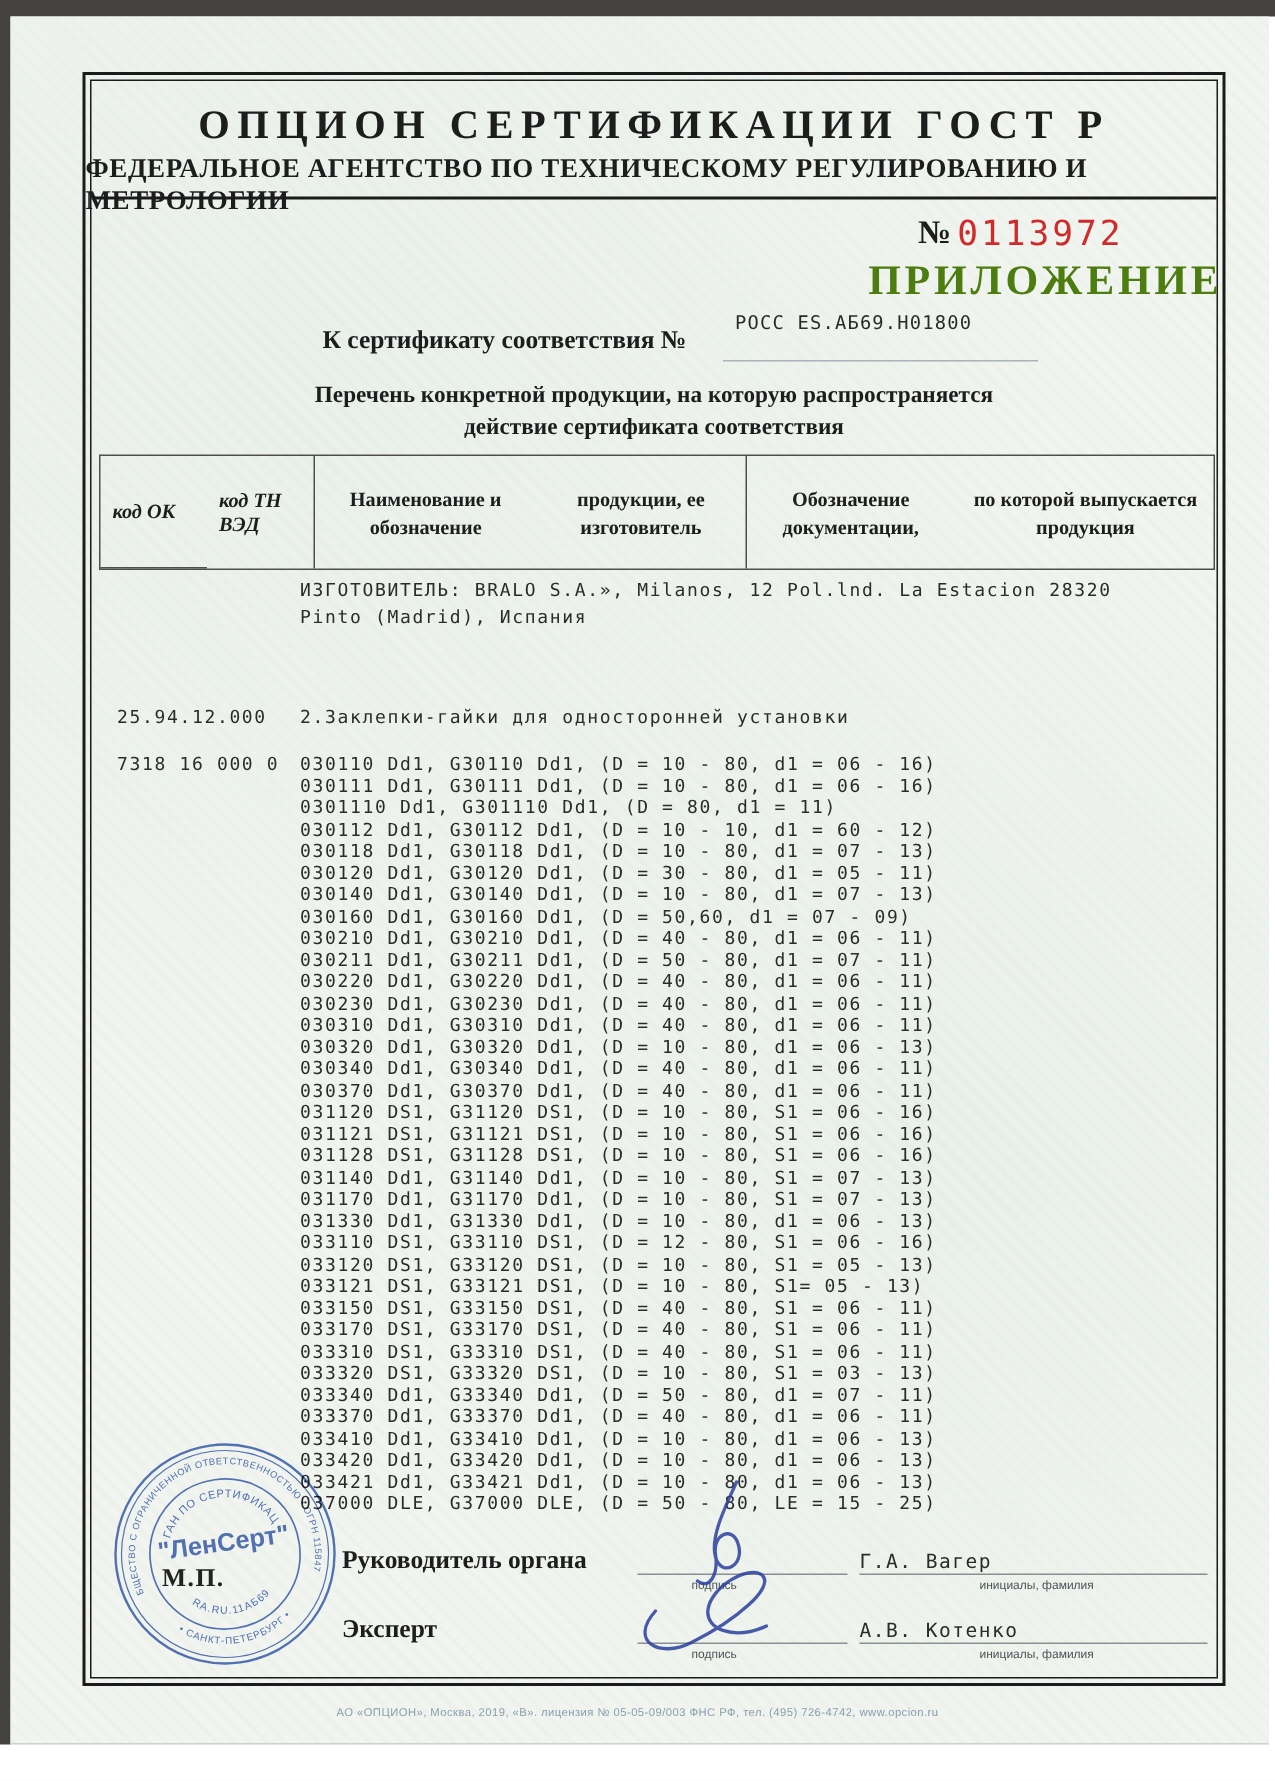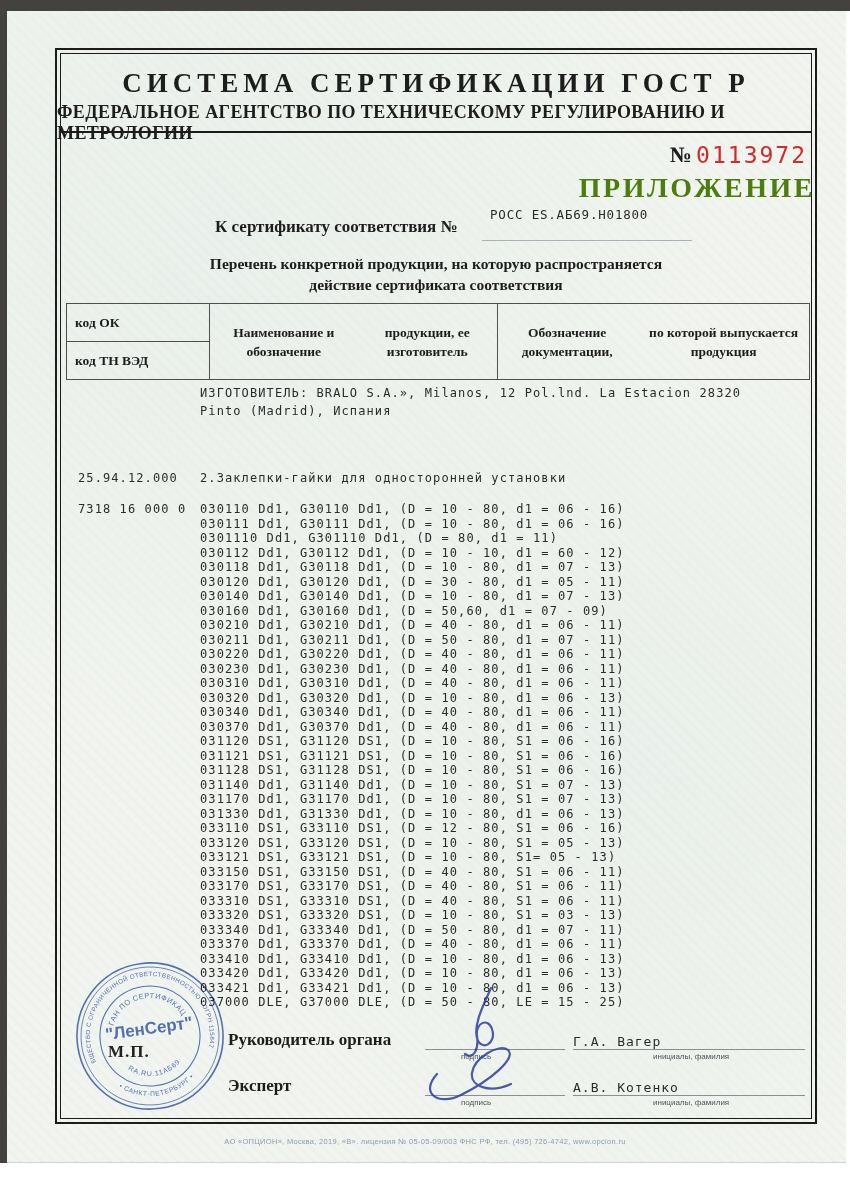--- a/index.html
+++ b/index.html
@@ -23,41 +23,41 @@
            border:2px solid #1b1b1b; z-index:2; }
   .frame-inner { position:absolute; inset:3px; border:1px solid #1b1b1b; pointer-events:none; }
   .abs { position:absolute; }
 
   .hdr-title { left:0; right:0; top:18px; text-align:center; font-weight:bold;
                font-size:27px; letter-spacing:5px; color:#1d1d1d; }
   .hdr-sub   { left:0; right:0; top:52px; text-align:left; font-weight:bold;
                font-size:18px; letter-spacing:0.4px; color:#1d1d1d; }
   .hdr-rule  { left:4px; right:4px; top:81px; height:2px; background:#1b1b1b; }
 
-  .num-block { left:613px; top:92px; white-space:nowrap; }
+  .num-block { left:555px; top:92px; white-space:nowrap; }
   .num-prefix { font-size:22px; font-weight:bold; color:#1d1d1d; }
   .num-value  { font-family:"DejaVu Sans Mono", monospace; font-size:23px;
                 letter-spacing:2px; color:#cf2b2b; vertical-align:-1px; }
 
   .doc-title { left:12px; right:0; top:122px; text-align:right; font-weight:bold;
                font-size:28px; letter-spacing:2.5px; color:#4d7c0f; }
 
   .cert-label { left:158px; top:167px; font-weight:bold; font-size:17px; color:#1d1d1d; }
   .cert-value { left:433px; top:157px; font-family:"DejaVu Sans Mono", monospace;
                 font-size:12.5px; letter-spacing:0.8px; color:#2a2a2a; }
   .cert-underline { left:425px; top:190px; width:210px; height:1px; background:#a9b2b6; }
 
   .heading-line1 { left:0; right:0; top:205px; text-align:center; font-weight:bold;
                    font-size:15.5px; color:#1d1d1d; }
   .heading-line2 { left:0; right:0; top:226px; text-align:center; font-weight:bold;
                    font-size:15.5px; color:#1d1d1d; }
 
   .prod-table { left:9px; top:253px; width:744px; height:77px; border:1px solid #4e4e4e;
                 display:grid; grid-template-columns:143px 288px 313px; background:transparent; }
-  .pt-col1 { border-right:1px solid #4e4e4e; display:flex; flex-direction:column; }
+  .pt-col1 { border-right:1px solid #4e4e4e; display:flex; flex-direction:row;font-style:italic; }
   .pt-col1 > div { flex:1; display:flex; align-items:center; padding-left:8px;
                    font-weight:bold; font-size:13.5px; color:#1d1d1d; }
   .pt-col1 > div:first-child { border-bottom:1px solid #4e4e4e; }
   .pt-col2 { border-right:1px solid #4e4e4e; }
   .pt-col2, .pt-col3 { display:flex; flex-direction:row; align-items:center;
                        justify-content:center; text-align:center;
                        font-weight:bold; font-size:13.5px; line-height:19px; color:#1d1d1d; }
 
   .mono { font-family:"DejaVu Sans Mono", monospace; font-size:12px;
           letter-spacing:1.1px; color:#2b2b2b; white-space:pre; }
@@ -100,21 +100,21 @@
 <body>
 
 <div class="screen">
   <div class="edge-top"></div>
   <div class="edge-left"></div>
   <div class="paper"></div>
 
   <div class="frame">
     <div class="frame-inner"></div>
 
-    <div class="abs hdr-title">СИСТЕМА СЕРТИФИКАЦИИ ГОСТ Р</div>
+    <div class="abs hdr-title">ОПЦИОН СЕРТИФИКАЦИИ ГОСТ Р</div>
     <div class="abs hdr-sub">ФЕДЕРАЛЬНОЕ АГЕНТСТВО ПО ТЕХНИЧЕСКОМУ РЕГУЛИРОВАНИЮ И МЕТРОЛОГИИ</div>
     <div class="abs hdr-rule"></div>
 
     <div class="abs num-block">
       <span class="num-prefix">№</span>
       <span class="num-value">0113972</span>
     </div>
 
     <div class="abs doc-title">ПРИЛОЖЕНИЕ</div>
 

